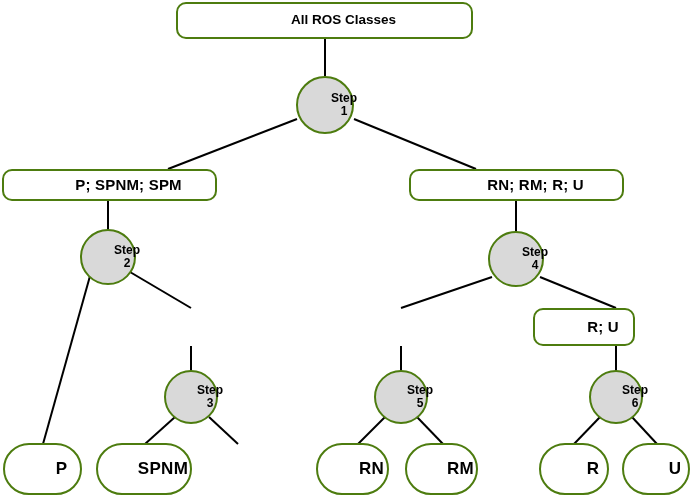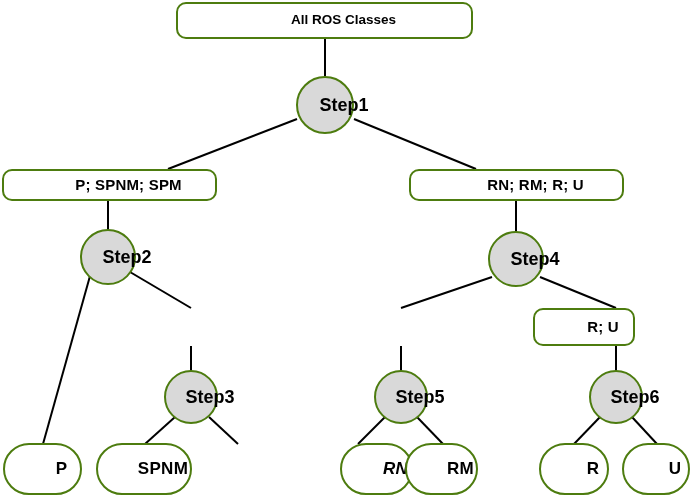--- a/index.html
+++ b/index.html
@@ -44,22 +44,22 @@
     font-size: 15px;
     letter-spacing: 0.2px;
   }
   .node-root {
     border-radius: 10px;
     font-size: 13.5px;
   }
   .node-step {
     border-radius: 50%;
     background: #d9d9d9;
-    font-size: 18px;
-    flex-direction: row;
+    font-size: 12px;
+    flex-direction: column;
     line-height: 1.12;
   }
   .node-step .step-word { display: block; }
   .node-step .step-num { display: block; }
   .node-leaf {
     border-radius: 999px;
     font-size: 17px;
     letter-spacing: 0.3px;
   }
 </style>
@@ -142,21 +142,21 @@
   <div class="node node-step" style="left:589px; top:370px; width:54px; height:54px;">
     <span class="step-word">Step</span>
     <span class="step-num">6</span>
   </div>
 
   <div class="node node-leaf" style="left:3px; top:443px; width:79px; height:52px;">P</div>
 
   <div class="node node-leaf" style="left:96px; top:443px; width:96px; height:52px;">SPNM</div>
 
 
-  <div class="node node-leaf" style="left:340px; top:443px; width:73px; height:52px;font-style:italic;">RN</div>
+  <div class="node node-leaf" style="left:316px; top:443px; width:73px; height:52px;">RN</div>
 
   <div class="node node-leaf" style="left:405px; top:443px; width:73px; height:52px;">RM</div>
 
   <div class="node node-leaf" style="left:539px; top:443px; width:70px; height:52px;">R</div>
 
   <div class="node node-leaf" style="left:622px; top:443px; width:68px; height:52px;">U</div>
 
 </div>
 
 </body></html>

